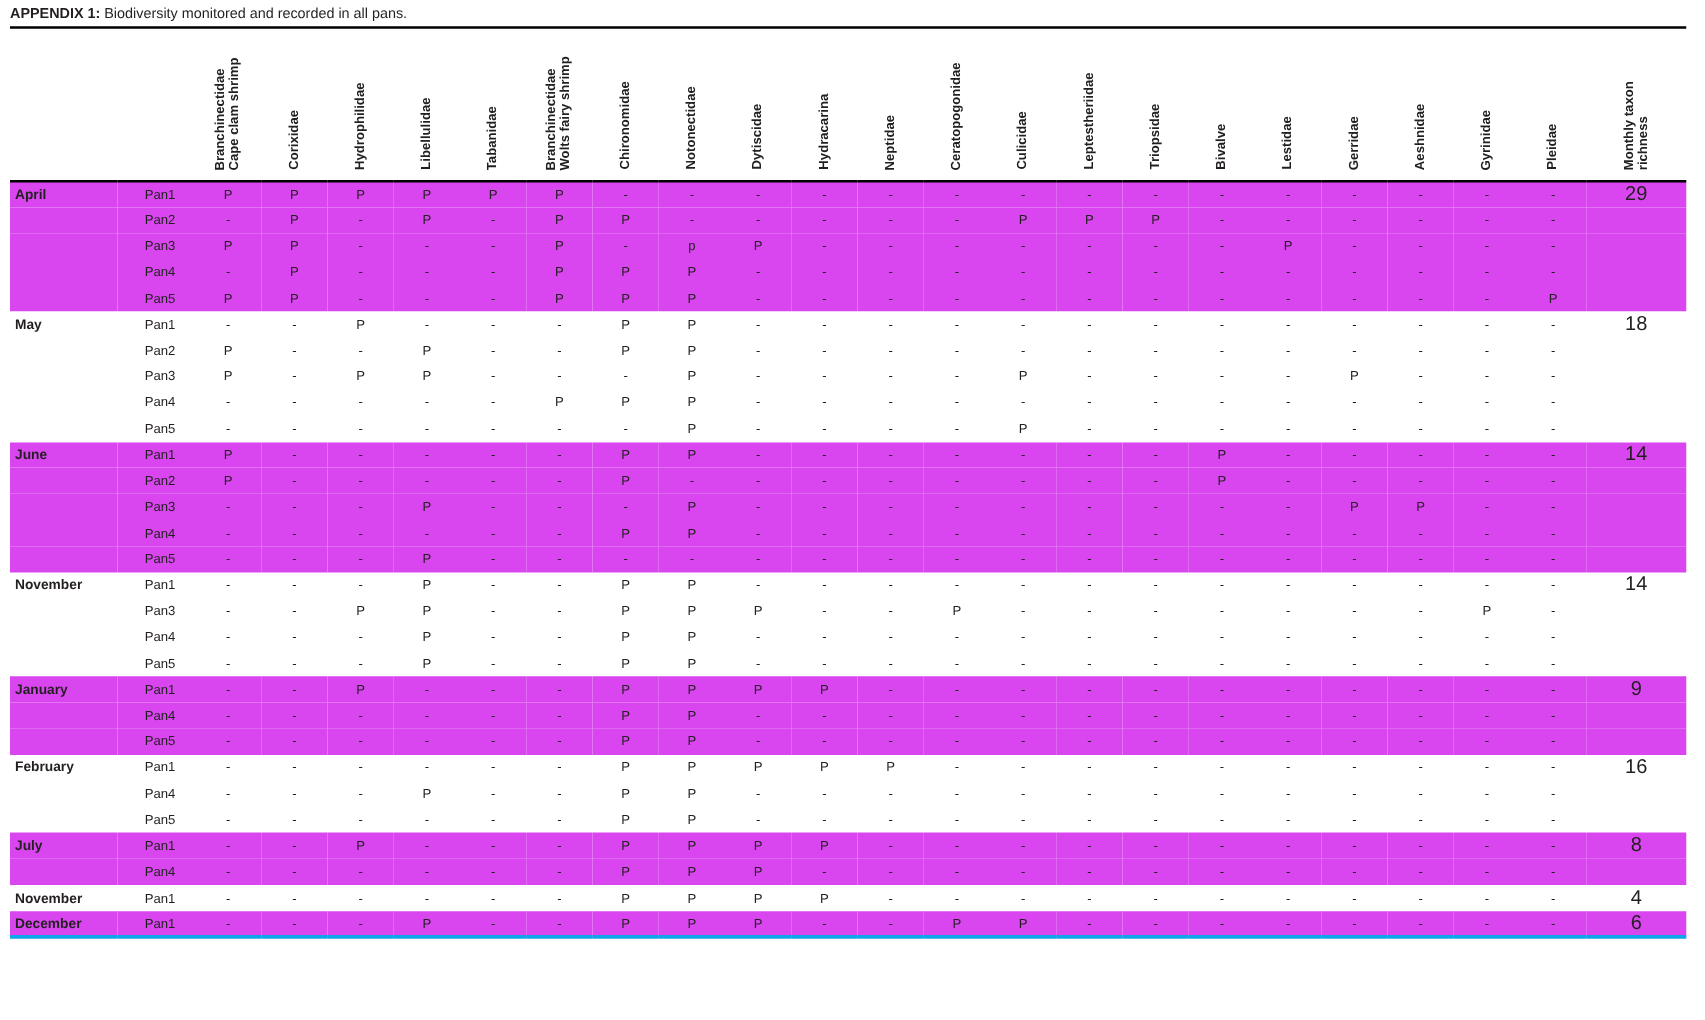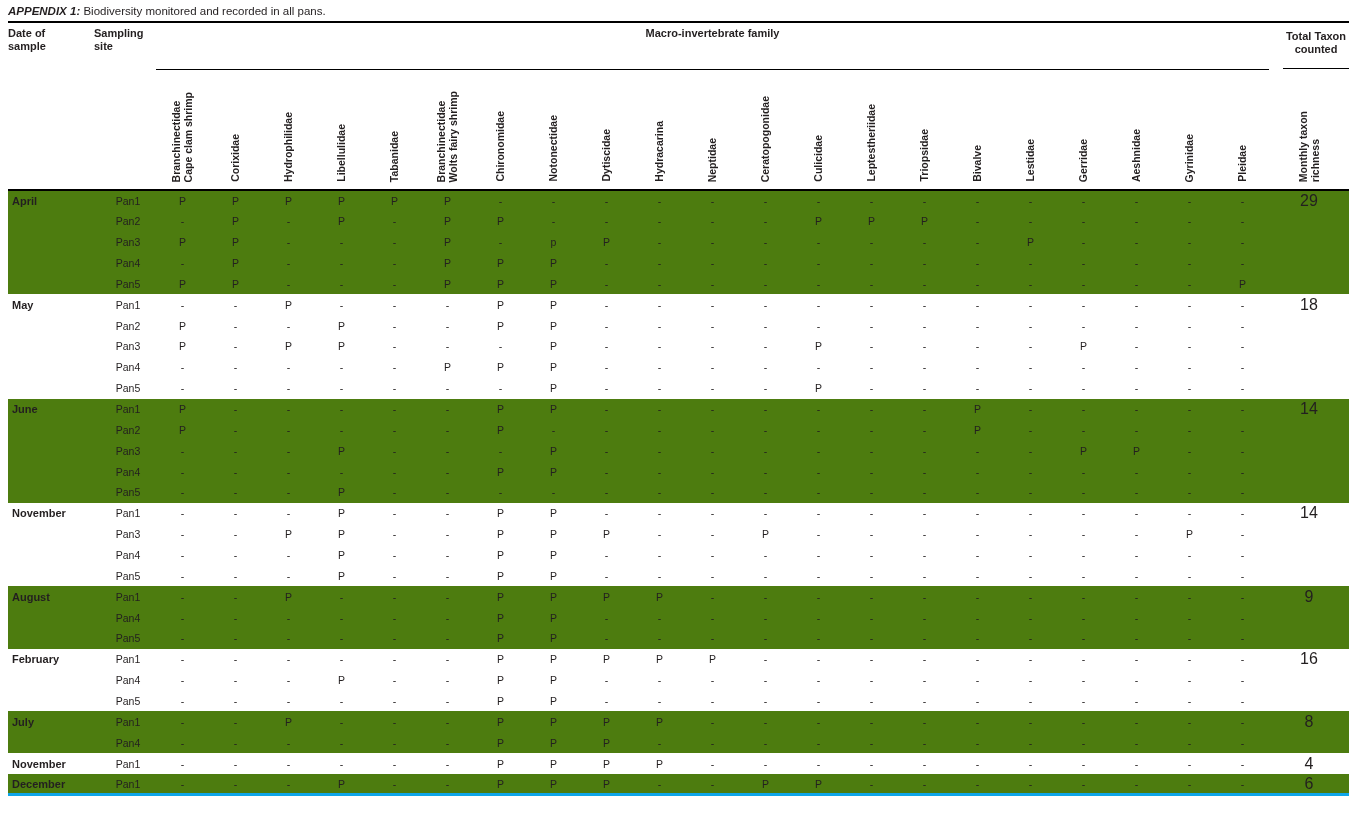--- a/index.html
+++ b/index.html
@@ -10,21 +10,21 @@
     color:#231f20;
     overflow:hidden;
   }
   .page { padding:4px 10px 0 8px; }
   .title {
     font-size:11.5px; line-height:14px;
     padding-bottom:3px;
     border-bottom:2px solid #000;
     width:1341px;
   }
-  .title b { font-weight:bold;font-style:italic; }
+  .title b { font-weight:bold; }
   table {
     border-collapse:collapse;
     table-layout:fixed;
     width:1341px;
     margin-top:1px;
   }
   col.c-month { width:86px; }
   col.c-site  { width:62px; }
   col.c-fam   { width:53px; }
   col.c-rich  { width:80px; }
@@ -66,21 +66,21 @@
     transform:rotate(180deg);
     white-space:pre-line;
     font-size:10.5px;
     line-height:11.5px;
     font-weight:bold;
     text-align:left;
   }
 
   
   tbody tr { height:20.86px; }
-  tbody tr.stripe { background:#4d7c0f; }
+  tbody tr.stripe { background:#d946ef; }
   tbody td {
     font-size:10.5px;
     vertical-align:middle;
     color:#231f20;
   }
   td.month { font-weight:bold; font-size:11px; padding-left:4px; text-align:left; }
   td.site  { text-align:center; padding-left:6px; }
   td.cell  { text-align:center; }
   td.rich  { text-align:center; font-size:16px; }
   tbody tr:last-child td { border-bottom:3px solid #0ea5e9;margin-top:48px; }
@@ -112,31 +112,20 @@
         <col class="c-fam">
       <col class="c-fam">
         <col class="c-fam">
         <col class="c-fam">
         <col class="c-fam">
         <col class="c-fam">
       <col class="c-fam">
         <col class="c-rich">
     </colgroup>
     <thead>
-      <tr class="group-row">
-        <th class="h-date">Date of
-sample</th>
-        <th class="h-site">Sampling
-site</th>
-        <th class="h-family" colspan="21">Macro-invertebrate family</th>
-        <th class="h-total">
-            <div class="inner">Total Taxon
-counted</div>
-          </th>
-      </tr>
       <tr class="rot-row">
         <th></th>
         <th></th>
         <th><span class="rot">Branchinectidae
 Cape clam shrimp</span></th>
         <th><span class="rot">Corixidae</span></th>
         <th><span class="rot">Hydrophilidae</span></th>
         <th><span class="rot">Libellulidae</span></th>
         <th><span class="rot">Tabanidae</span></th>
         <th><span class="rot">Branchinectidae
@@ -649,21 +638,21 @@
           <td class="cell">-</td>
           <td class="cell">-</td>
           <td class="cell">-</td>
           <td class="cell">-</td>
           <td class="cell">-</td>
           <td class="cell">-</td>
           <td class="cell">-</td>
           <td class="rich"></td>
         </tr>
         <tr class="stripe">
-          <td class="month">August</td>
+          <td class="month">January</td>
           <td class="site">Pan1</td>
           <td class="cell">-</td>
           <td class="cell">-</td>
           <td class="cell">P</td>
           <td class="cell">-</td>
           <td class="cell">-</td>
           <td class="cell">-</td>
           <td class="cell">P</td>
           <td class="cell">P</td>
           <td class="cell">P</td>

